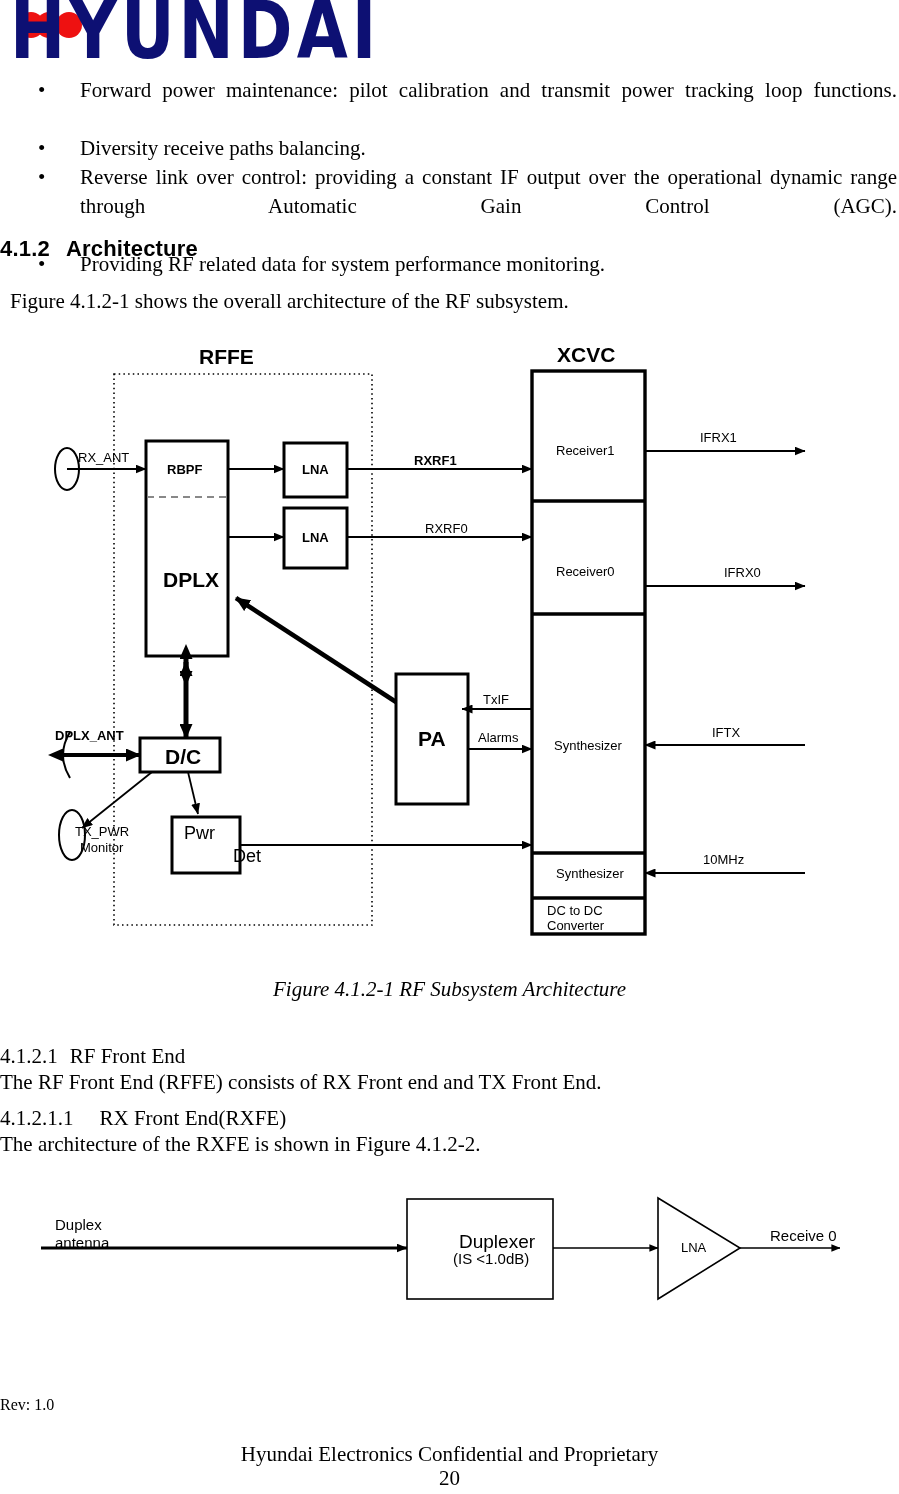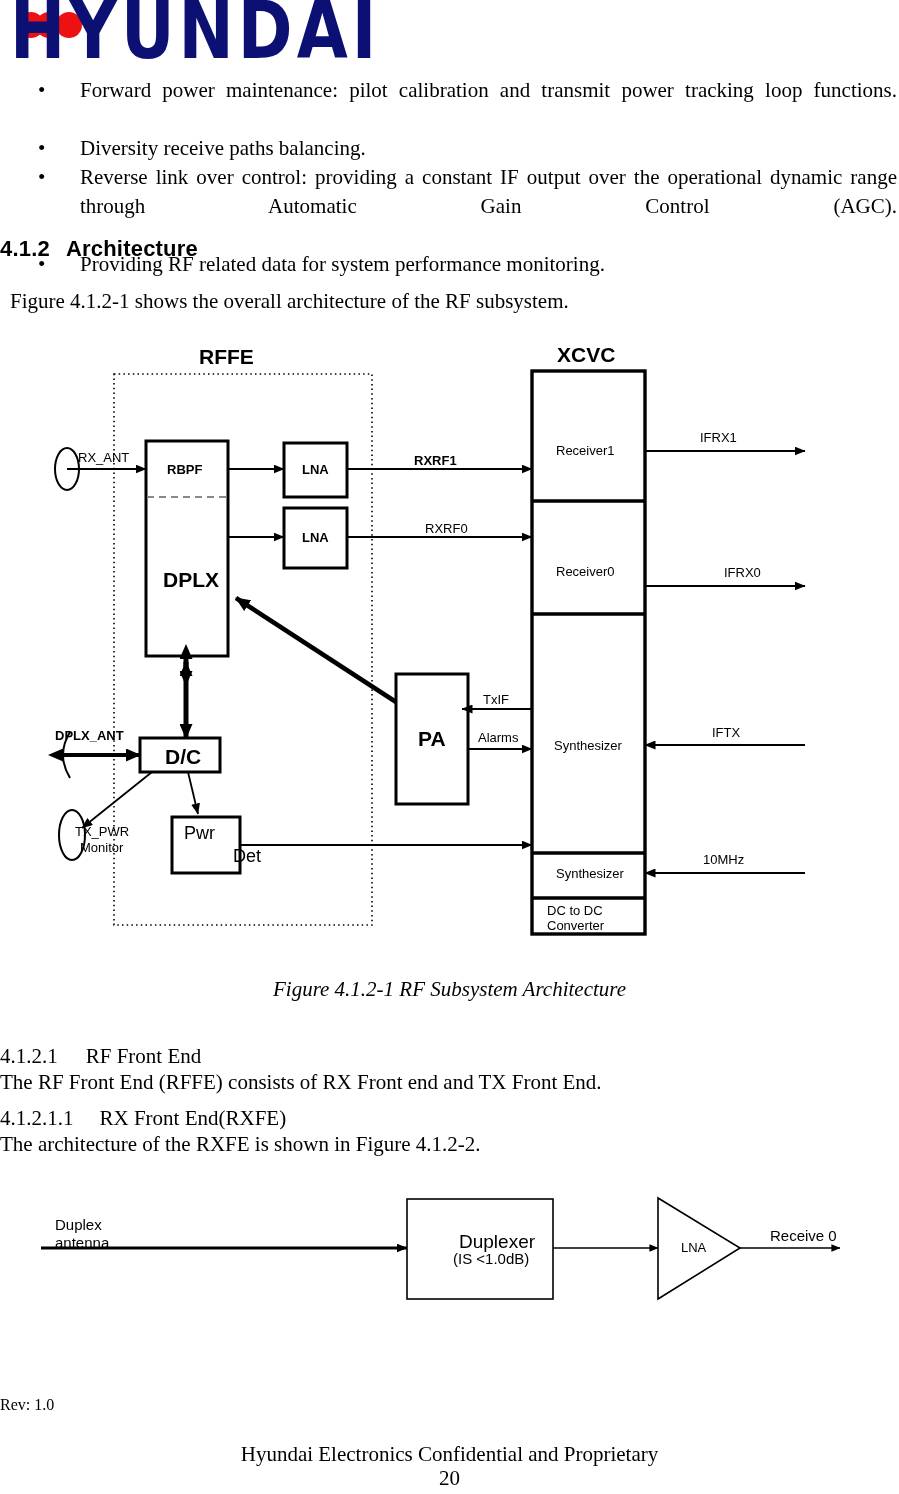--- a/index.html
+++ b/index.html
@@ -106,21 +106,21 @@
   }
   h2.sec-head .num { margin-right: 16px; }
 
   .para {
     position: absolute;
     font-size: 21px;
     line-height: 28px;
   }
   #para-arch { left: 0; top: 287px; width: 880px; padding-left: 10px; }
   #sub-head-1 { left: 0; top: 1042px; font-size: 21px; }
-  #sub-head-1 .num { margin-right: 28px; }
+  #sub-head-1 .num { margin-right: 12px; }
   #para-rffe  { left: 0; top: 1068px; }
   #sub-head-2 { left: 0; top: 1104px; font-size: 21px; }
   #sub-head-2 .num { margin-right: 26px; }
   #para-rxfe  { left: 0; top: 1130px; }
 
   #fig-caption {
     position: absolute;
     left: 0;
     top: 977px;
     width: 899px;

